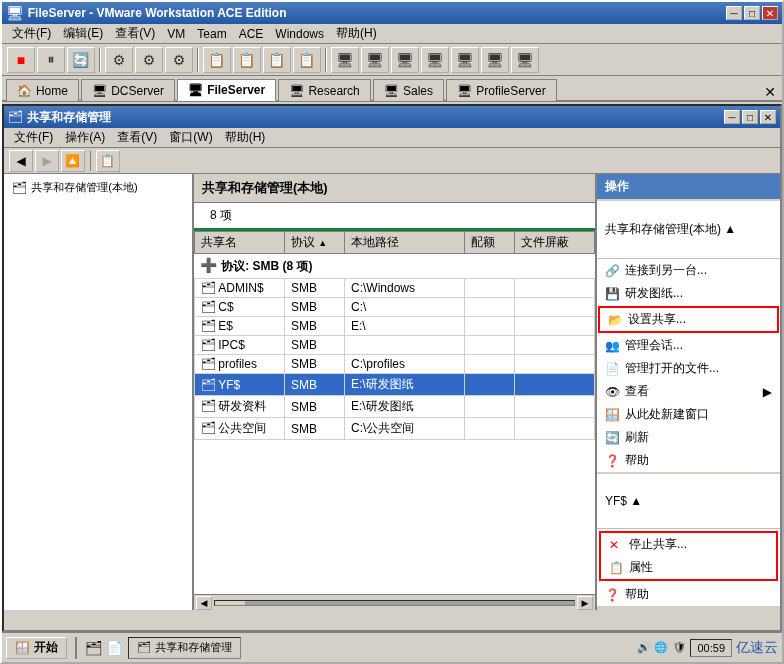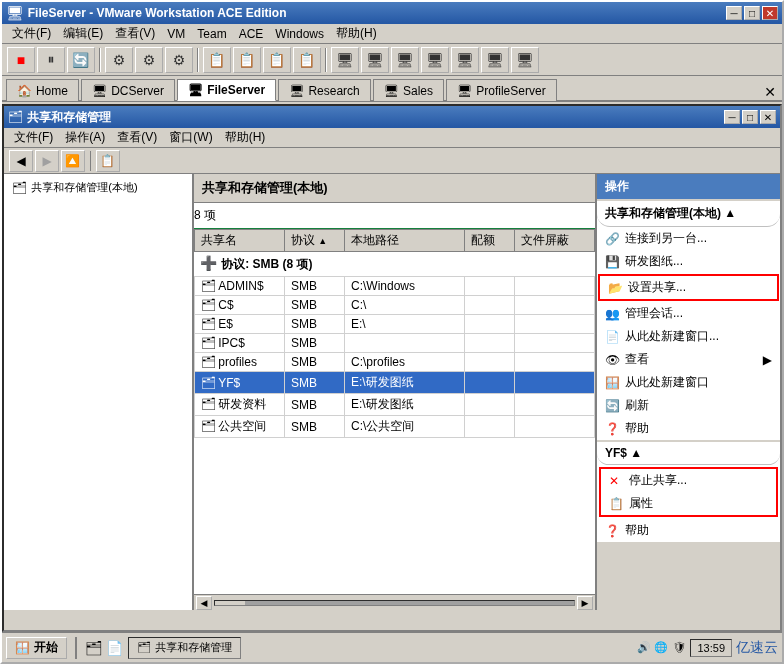--- a/index.html
+++ b/index.html
@@ -167,23 +167,23 @@
     .center-tab {
       padding: 2px 12px;
       border: 1px solid #808080;
       border-bottom: none;
       cursor: pointer;
       background: #d4d0c8;
       margin-right: 2px;
     }
     .center-tab.active { background: white; font-weight: bold; }
     .center-info {
-      padding: 4px 0;
+      padding: 4px 16px;
       font-size: 12px;
-      border-bottom: 1px solid #15803d;
+      border-bottom: 3px solid #15803d;
     }
 
     
     .share-table {
       width: 100%;
       border-collapse: collapse;
       font-size: 12px;
     }
     .share-table th {
       background: #d4d0c8;
@@ -213,24 +213,23 @@
       background: #d4d0c8;
       overflow-y: auto;
     }
     .actions-header {
       background: #4a7cbe;
       color: white;
       padding: 4px 8px;
       font-weight: bold;
     }
     .action-section-title {
-      padding: 4px 8px;
-      font-weight: bold;
+      padding: 20px 8px;
+      font-weight: normal;
       border-bottom: 1px solid #c0c0c0;
-      border-radius: 13px;
     }
     .action-item {
       display: flex;
       align-items: center;
       gap: 4px;
       padding: 3px 8px;
       cursor: pointer;
       font-size: 12px;
     }
     .action-icon { font-size: 12px; width: 16px; }
@@ -551,21 +550,21 @@
           <div class="action-item red-box" style="border:2px solid red;margin:1px;">
             <span class="action-icon">📂</span>
             <span>设置共享...</span>
           </div>
           <div class="action-item">
             <span class="action-icon">👥</span>
             <span>管理会话...</span>
           </div>
           <div class="action-item">
             <span class="action-icon">📄</span>
-            <span>从此处新建窗口...</span>
+            <span>管理打开的文件...</span>
           </div>
           <div class="action-item">
             <span class="action-icon">👁</span>
             <span>查看</span>
             <span style="margin-left:auto;">▶</span>
           </div>
           <div class="action-item">
             <span class="action-icon">🪟</span>
             <span>从此处新建窗口</span>
           </div>
@@ -613,20 +612,20 @@
     <span style="font-size:14px;">🗂</span>
     <span style="font-size:14px;">📄</span>
     <div class="taskbar-item">
       <span>🗂</span>
       <span>共享和存储管理</span>
     </div>
     <div class="status-right">
       <span>🔊</span>
       <span>🌐</span>
       <span>🛡</span>
-      <div class="clock">13:59</div>
+      <div class="clock">00:59</div>
       <span style="font-size:14px;color:#2457a4;font-weight:normal;">
         <span>亿速云</span>
       </span>
     </div>
   </div>
 
 </div>
 
 </body></html>

